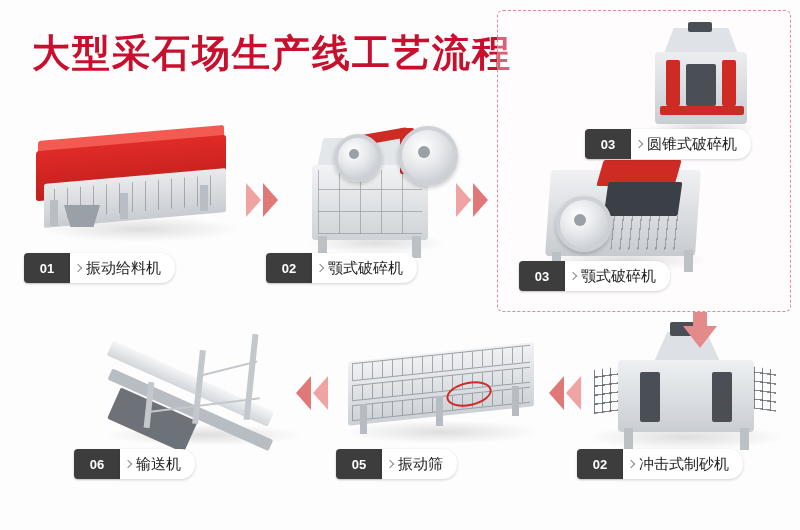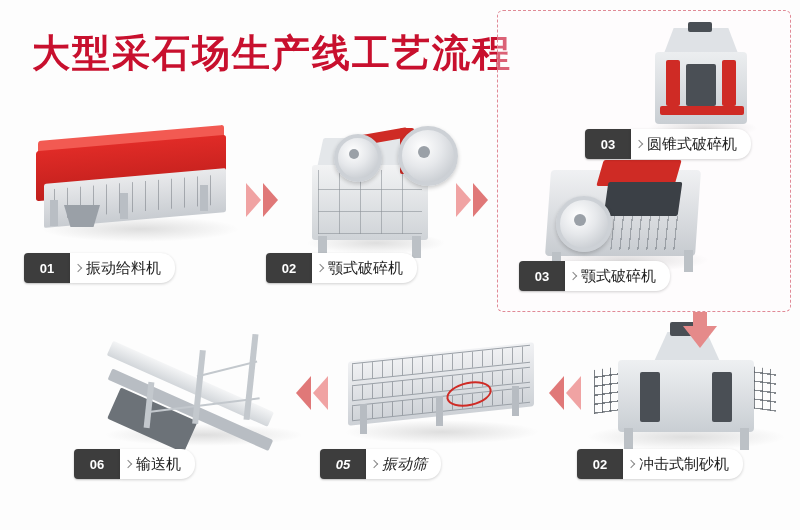--- a/index.html
+++ b/index.html
@@ -518,21 +518,21 @@
   <div class="label" style="left:519px; top:261px;">
     <span class="num">03</span>
     <span class="cap">颚式破碎机</span>
   </div>
 
   <div class="label" style="left:577px; top:449px;">
     <span class="num">02</span>
     <span class="cap">冲击式制砂机</span>
   </div>
 
-  <div class="label" style="left:320px; top:449px;font-style:italic;">
+  <div class="label" style="left:336px; top:449px;">
     <span class="num">05</span>
     <span class="cap">振动筛</span>
   </div>
 
   <div class="label" style="left:74px; top:449px;">
     <span class="num">06</span>
     <span class="cap">输送机</span>
   </div>
 
 </div>

